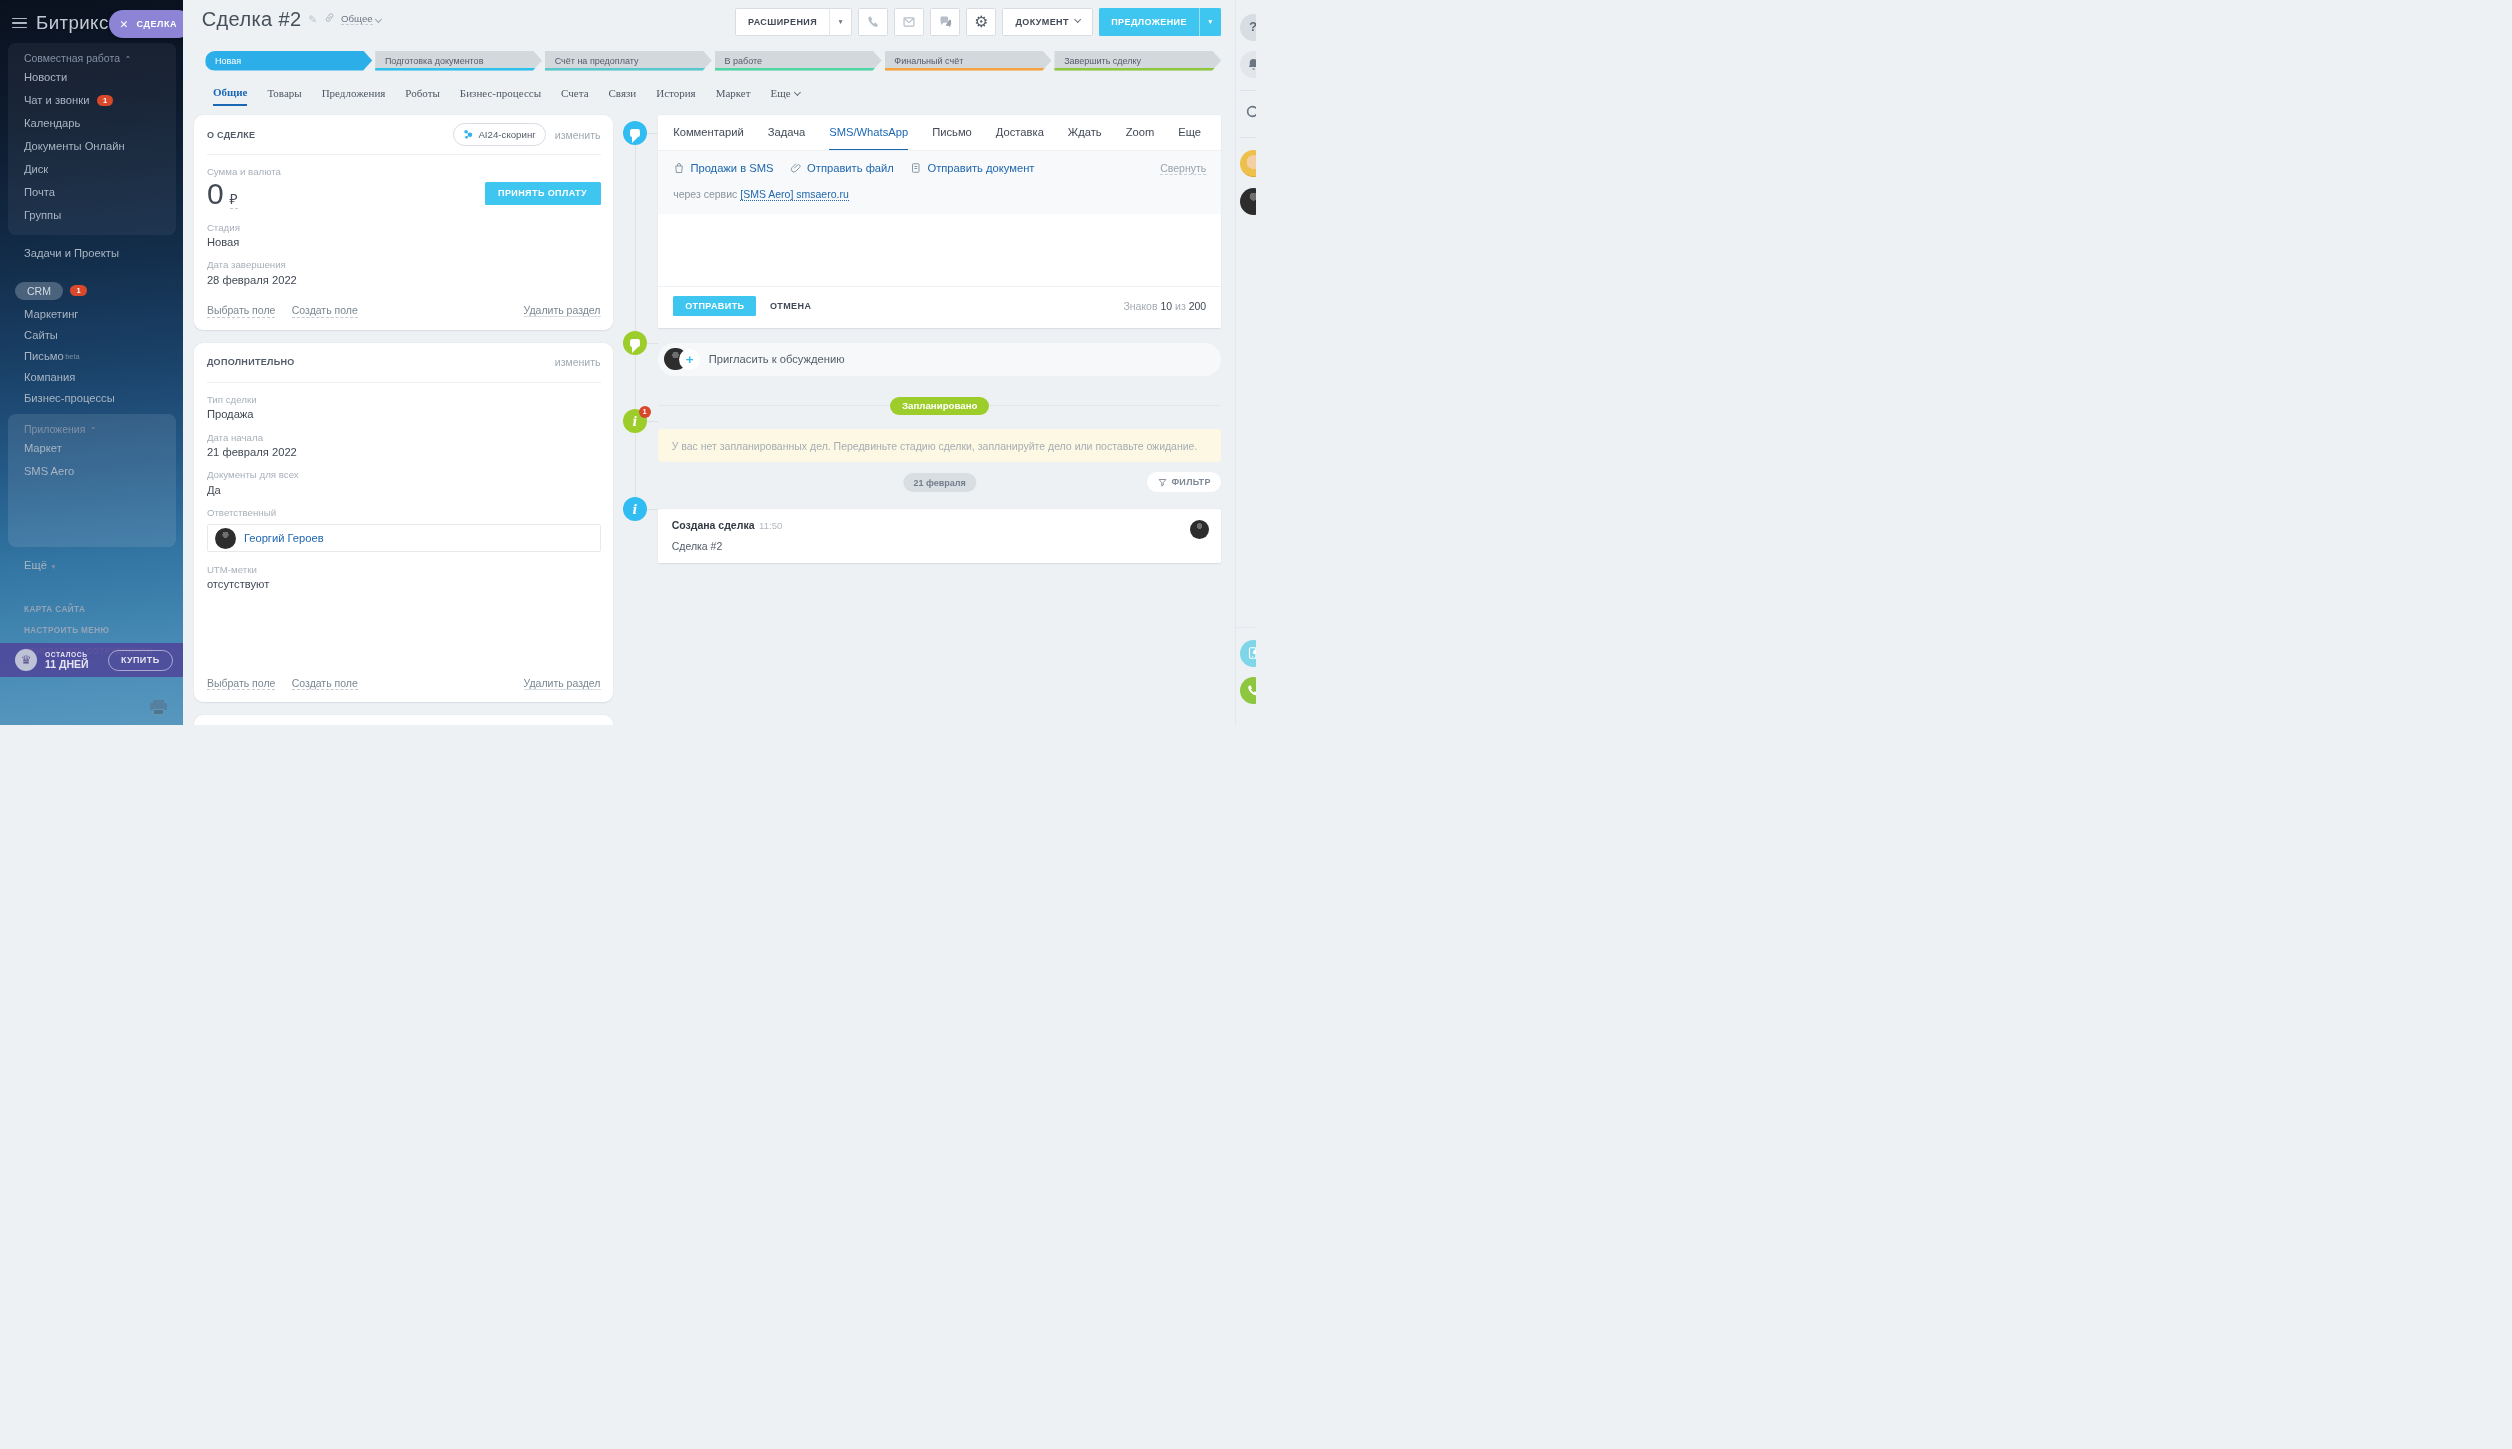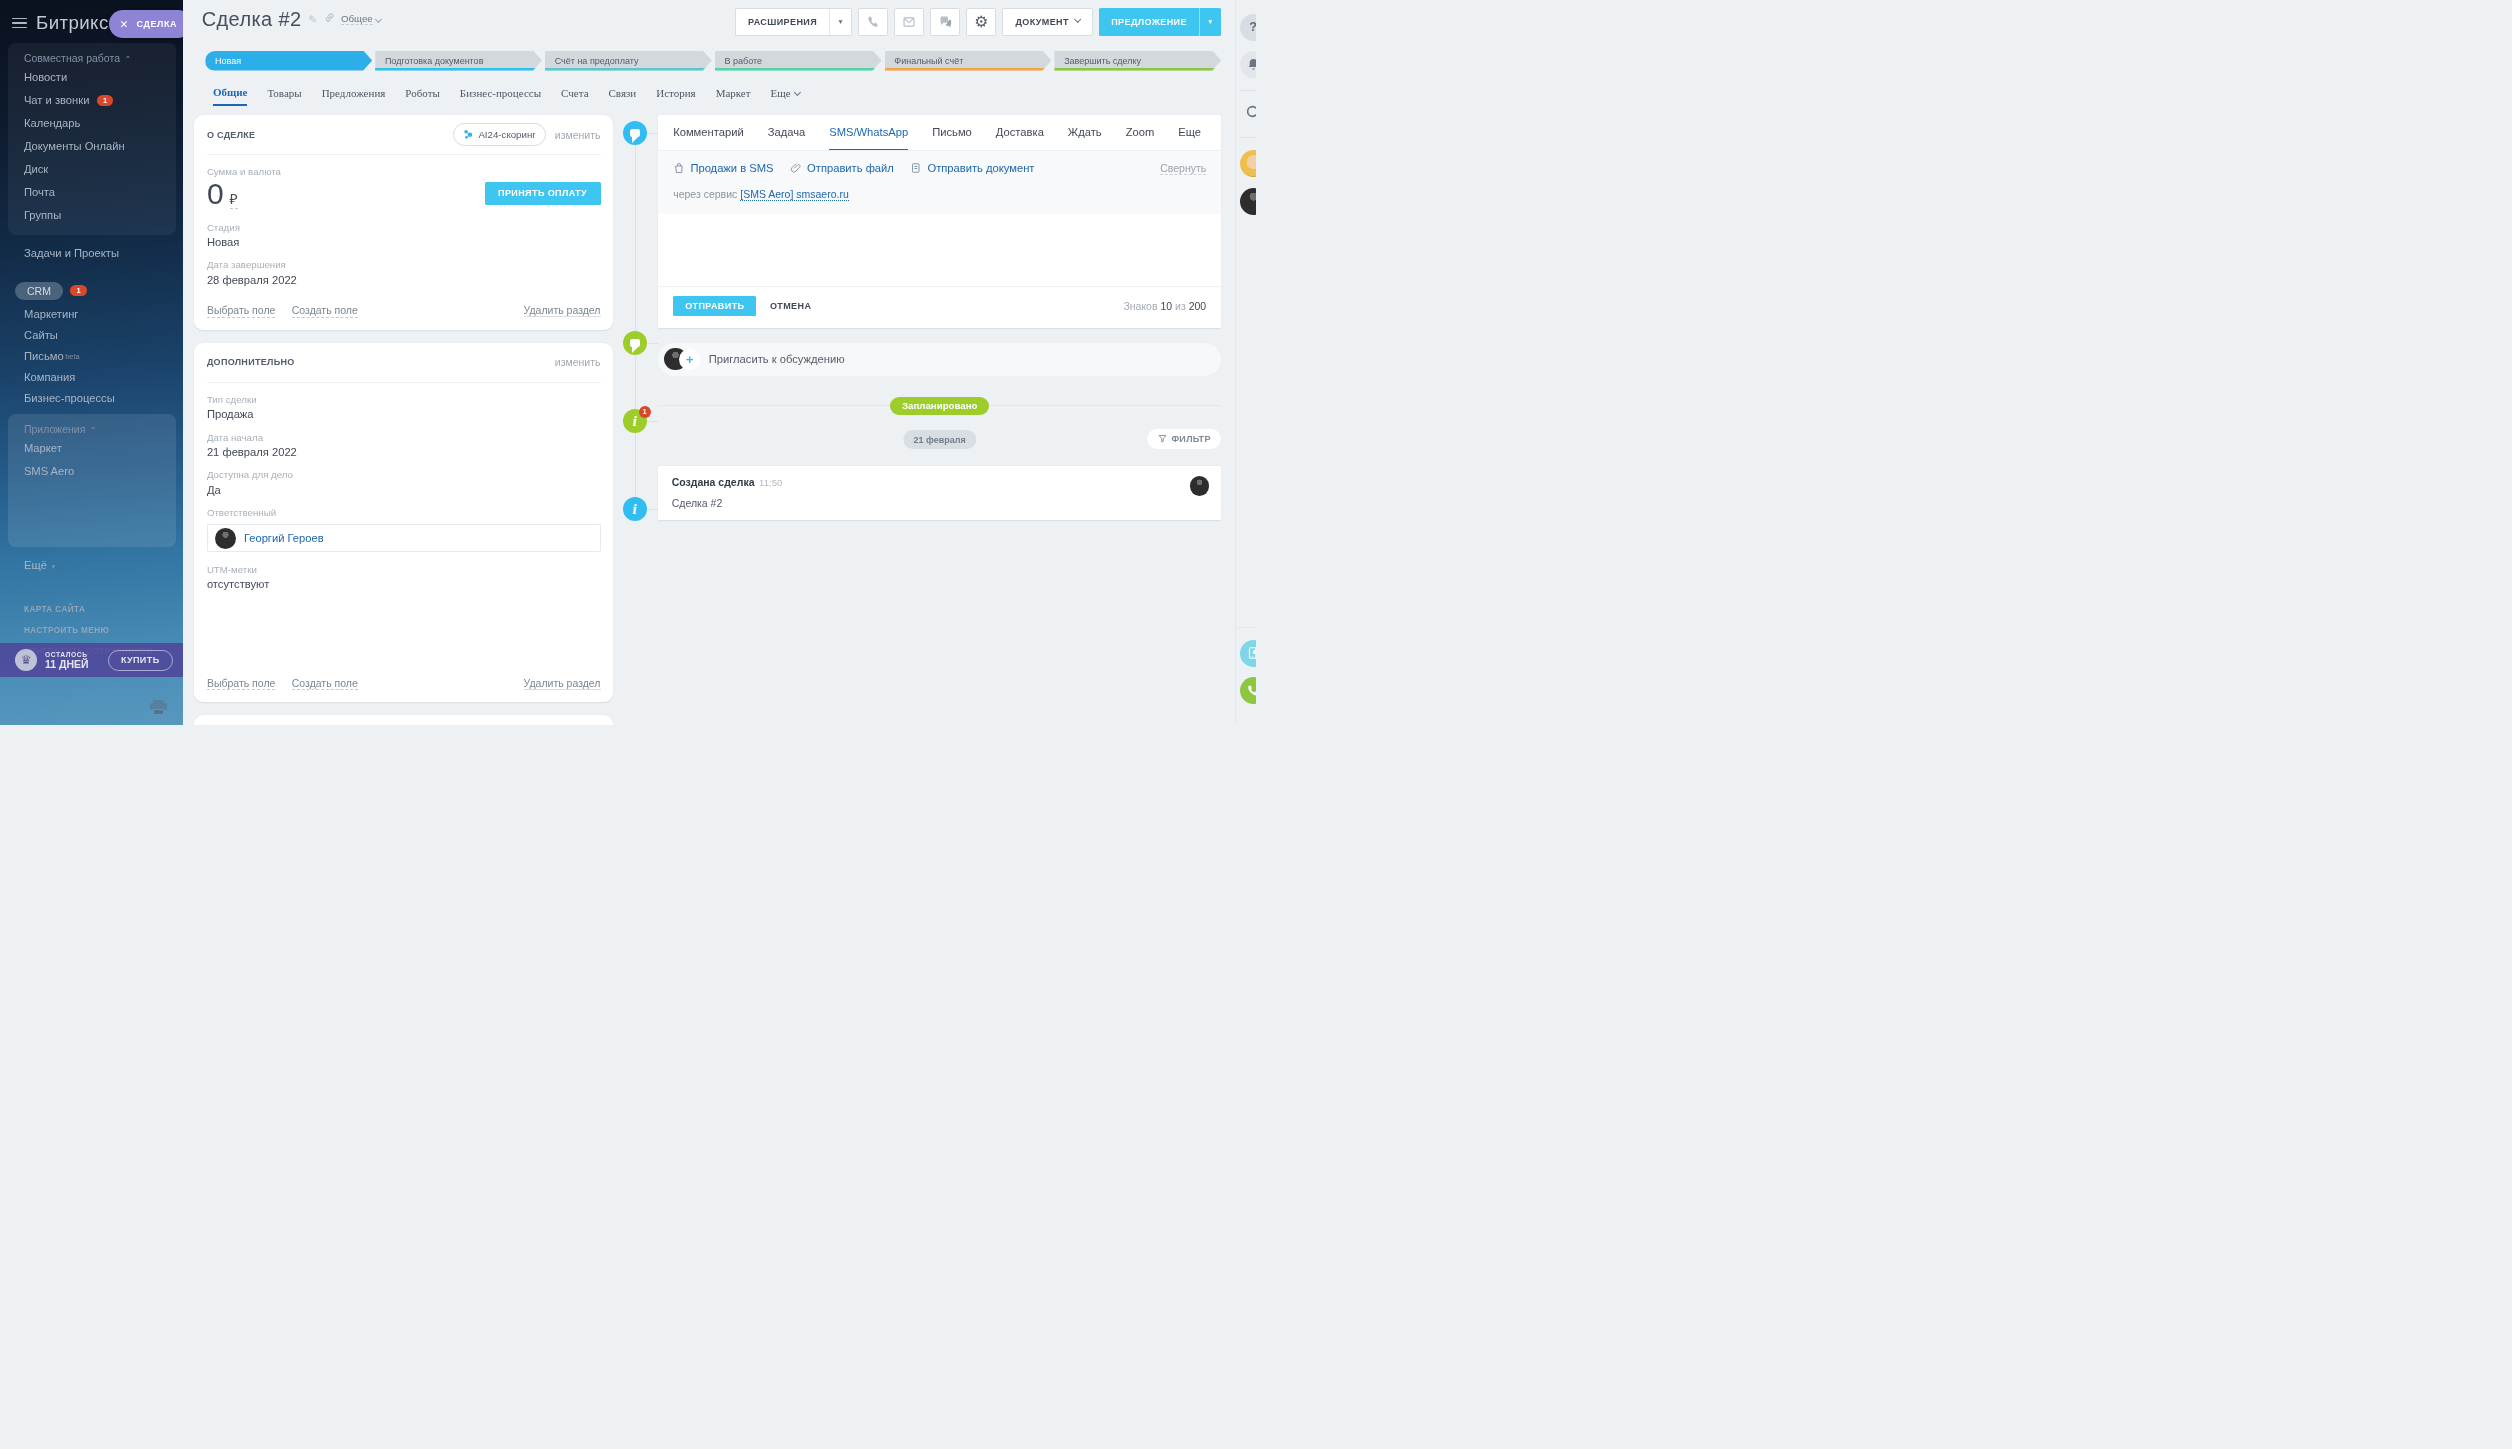--- a/index.html
+++ b/index.html
@@ -425,21 +425,21 @@
       <div class="card">
         <div class="card-head">
           <span class="card-title">ДОПОЛНИТЕЛЬНО</span>
           <span class="edit-link">изменить</span>
         </div>
         <div class="card-div"></div>
         <div class="f-label">Тип сделки</div>
         <div class="f-value">Продажа</div>
         <div class="f-label">Дата начала</div>
         <div class="f-value">21 февраля 2022</div>
-        <div class="f-label">Доступна для дело</div>
+        <div class="f-label">Документы для всех</div>
         <div class="f-value">Да</div>
         <div class="f-label">Ответственный</div>
         <div class="resp-box">
           <div class="avatar av28"></div>
           <span class="resp-name">Георгий Героев</span>
         </div>
         <div class="f-label">UTM-метки</div>
         <div class="f-value">отсутствуют</div>
         <div class="gap-lg"></div>
         <div class="links-row" style="margin-top:0;">
@@ -541,20 +541,21 @@
           <div class="avatar"></div>
           <div class="plus-circle">+</div>
         </div>
         <span class="invite-label">Пригласить к обсуждению</span>
       </div>
 
       <div class="planned-row">
         <span class="planned-pill">Запланировано</span>
       </div>
 
+      <div class="notice">У вас нет запланированных дел. Передвиньте стадию сделки, запланируйте дело или поставьте ожидание.</div>
 
       <div class="date-row">
         <span class="date-chip">21 февраля</span>
         <span class="filter-btn">
           <svg width="9" height="9" viewBox="0 0 24 24">
               <path d="M3 4h18l-7 8.5V19l-4 2.5V12.5L3 4z" fill="none" stroke="#7e8a96" stroke-width="2.4"></path>
             </svg>
           <span>ФИЛЬТР</span>
         </span>
       </div>

